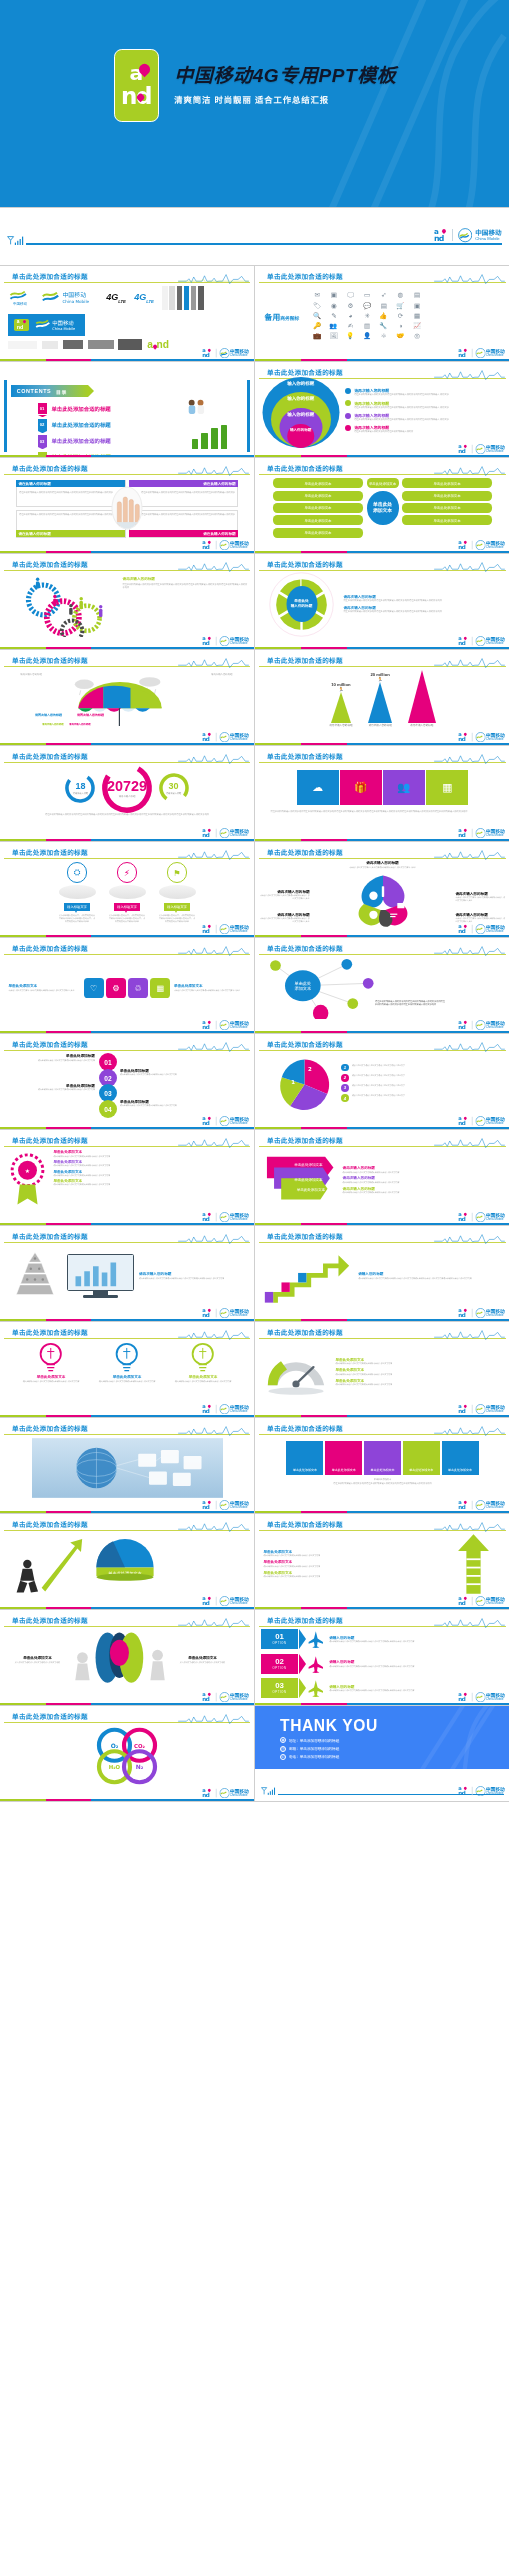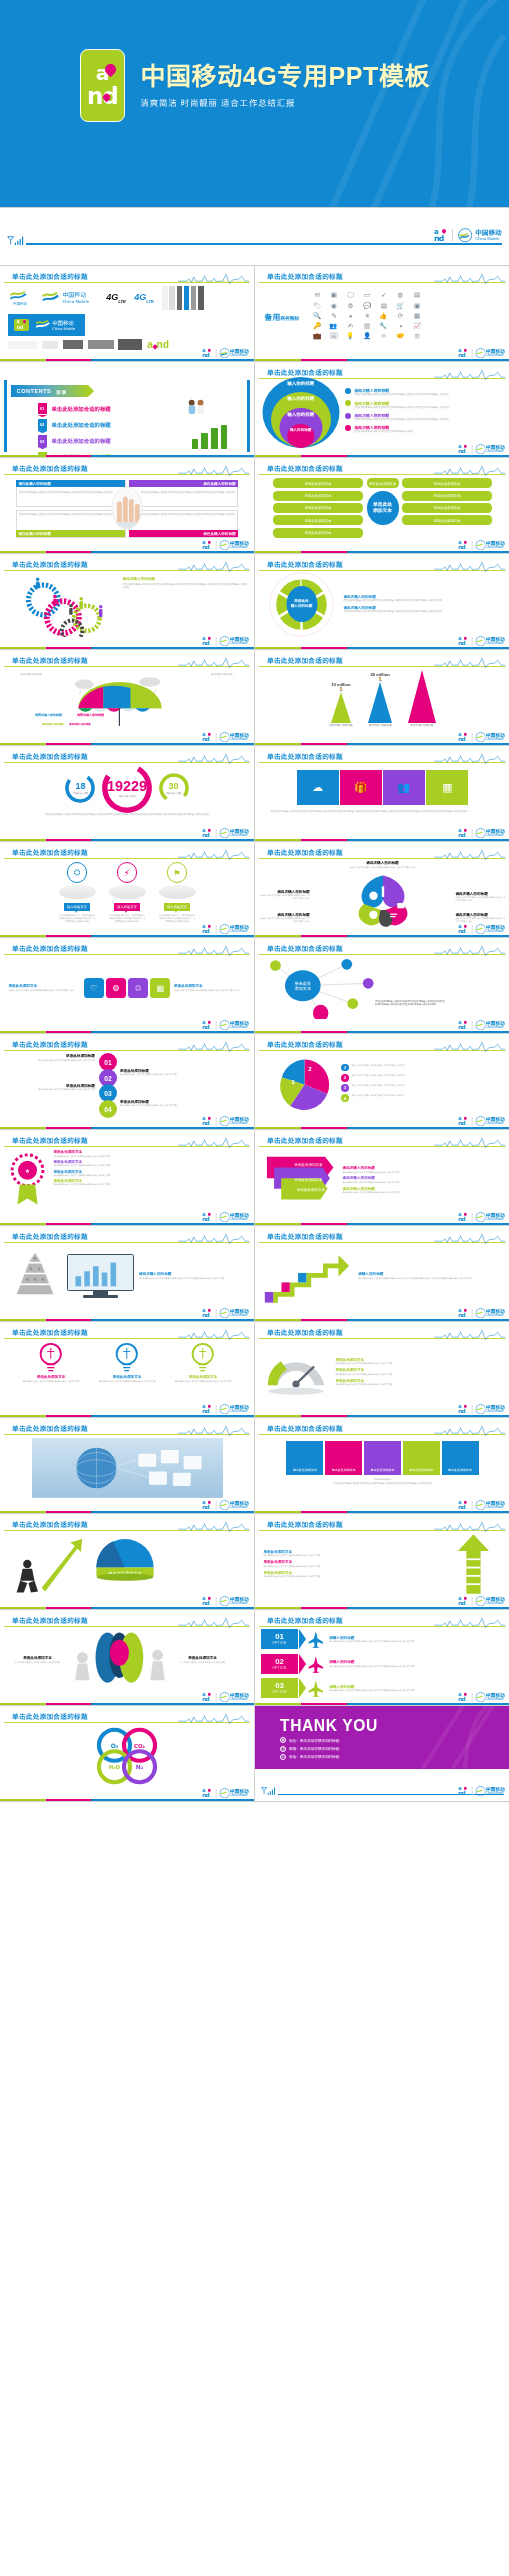--- a/index.html
+++ b/index.html
@@ -46,26 +46,27 @@
     width: 10.8px; height: 10.8px; border-radius: 50% 50% 50% 0;
     background: #e5007d; transform: rotate(-45deg);
   }
   .cover-logo .drop2 {
     position: absolute; left: 22px; top: 44px;
     width: 6.6px; height: 6.6px; border-radius: 50% 50% 50% 0;
     background: #e5007d; transform: rotate(-45deg);
   }
   .cover-text { position: relative; }
   .cover-title {
-    color: #fef9c3; font-size: 25px; font-weight: 700; letter-spacing: 0.6px;
-    line-height: 1.15; text-shadow: 0 0.6px 1.2px rgba(0,0,0,.14);
+    color: #0f172a; font-size: 19px; font-weight: 700; letter-spacing: 0.6px;
+    line-height: 1.15; text-shadow: 0 0.6px 1.2px rgba(0,0,0,.14); font-style: italic;
   }
   .cover-sub {
     color: #ffffff; font-size: 8.4px; margin-top: 5.4px; letter-spacing: 0.9px;
     opacity: .96;
+    font-weight: bold;
   }
 
   
   .banner {
     position: relative; width: 510px; height: 58px;
     background: #ffffff; border-bottom: 0.6px solid #cfcfcf;
   }
   .sig-row {
     position: absolute; left: 7.2px; right: 8.4px; top: 27.5px;
     display: flex; align-items: flex-end;
@@ -255,21 +256,21 @@
              font-size: 4.2px; font-weight: 700; display: flex; align-items: center;
              justify-content: center; margin-right: 3px; }
 
   
   .monitor { width: 67px; }
   .mon-screen { height: 37px; border: 1.8px solid #3d4f5c; border-radius: 1.8px; background: #eef4f8; }
   .mon-stand { width: 15.6px; height: 4.2px; background: #3d4f5c; margin: 0 auto; }
   .mon-base { width: 35px; height: 2.4px; background: #3d4f5c; margin: 0 auto; border-radius: 1.2px; }
 
   
-  .thanks { background: #a21caf; position: relative; overflow: hidden; }
+  .thanks { background: #3b82f6; position: relative; overflow: hidden; }
   .thanks-inner { position: absolute; left: 25px; top: 10.8px; }
   .thanks-title { color: #fff; font-size: 15.6px; font-weight: 700; letter-spacing: 0.6px; }
   .thanks-row { display: flex; align-items: center; margin-top: 2.4px; }
   .thanks-ic { width: 6px; height: 6px; border: 0.6px solid #fff; border-radius: 50%;
                color: #fff; font-size: 3.6px; display: flex; align-items: center;
                justify-content: center; margin-right: 3px; flex: none; }
   .thanks-tx { color: #fff; font-size: 3.6px; }
   .thanks-white { position: absolute; left: 0; right: 0; bottom: 0; height: 32px; background: #fff; }
 
   
@@ -965,21 +966,21 @@
           <div style="position:absolute;inset:0;display:flex;flex-direction:column;align-items:center;justify-content:center;">
             <b style="font-size:9px;color:#1288d0;">18</b>
             <i style="font-size:2.2px;color:#9a9a9a;font-style:normal;">请再次输入标题</i>
           </div>
         </div>
         <div style="position:relative;width:54px;height:54px;">
           <svg width="54" height="54" viewBox="0 0 90 90">
               <circle cx="45" cy="45" r="37" fill="none" stroke="#e5007d" stroke-width="9" stroke-dasharray="175 233" transform="rotate(-60 45 45)"></circle>
             </svg>
           <div style="position:absolute;inset:0;display:flex;flex-direction:column;align-items:center;justify-content:center;">
-            <b style="font-size:14.4px;color:#e5007d;">19229</b>
+            <b style="font-size:14.4px;color:#e5007d;">20729</b>
             <i style="font-size:2.4px;color:#9a9a9a;font-style:normal;">请再次输入标题</i>
           </div>
         </div>
         <div style="position:relative;width:32px;height:32px;">
           <svg width="32" height="32" viewBox="0 0 54 54">
               <circle cx="27" cy="27" r="22" fill="none" stroke="#a8ce24" stroke-width="6" stroke-dasharray="104 138" transform="rotate(125 27 27)"></circle>
             </svg>
           <div style="position:absolute;inset:0;display:flex;flex-direction:column;align-items:center;justify-content:center;">
             <b style="font-size:9px;color:#a8ce24;">30</b>
             <i style="font-size:2.2px;color:#9a9a9a;font-style:normal;">请再次输入标题</i>

